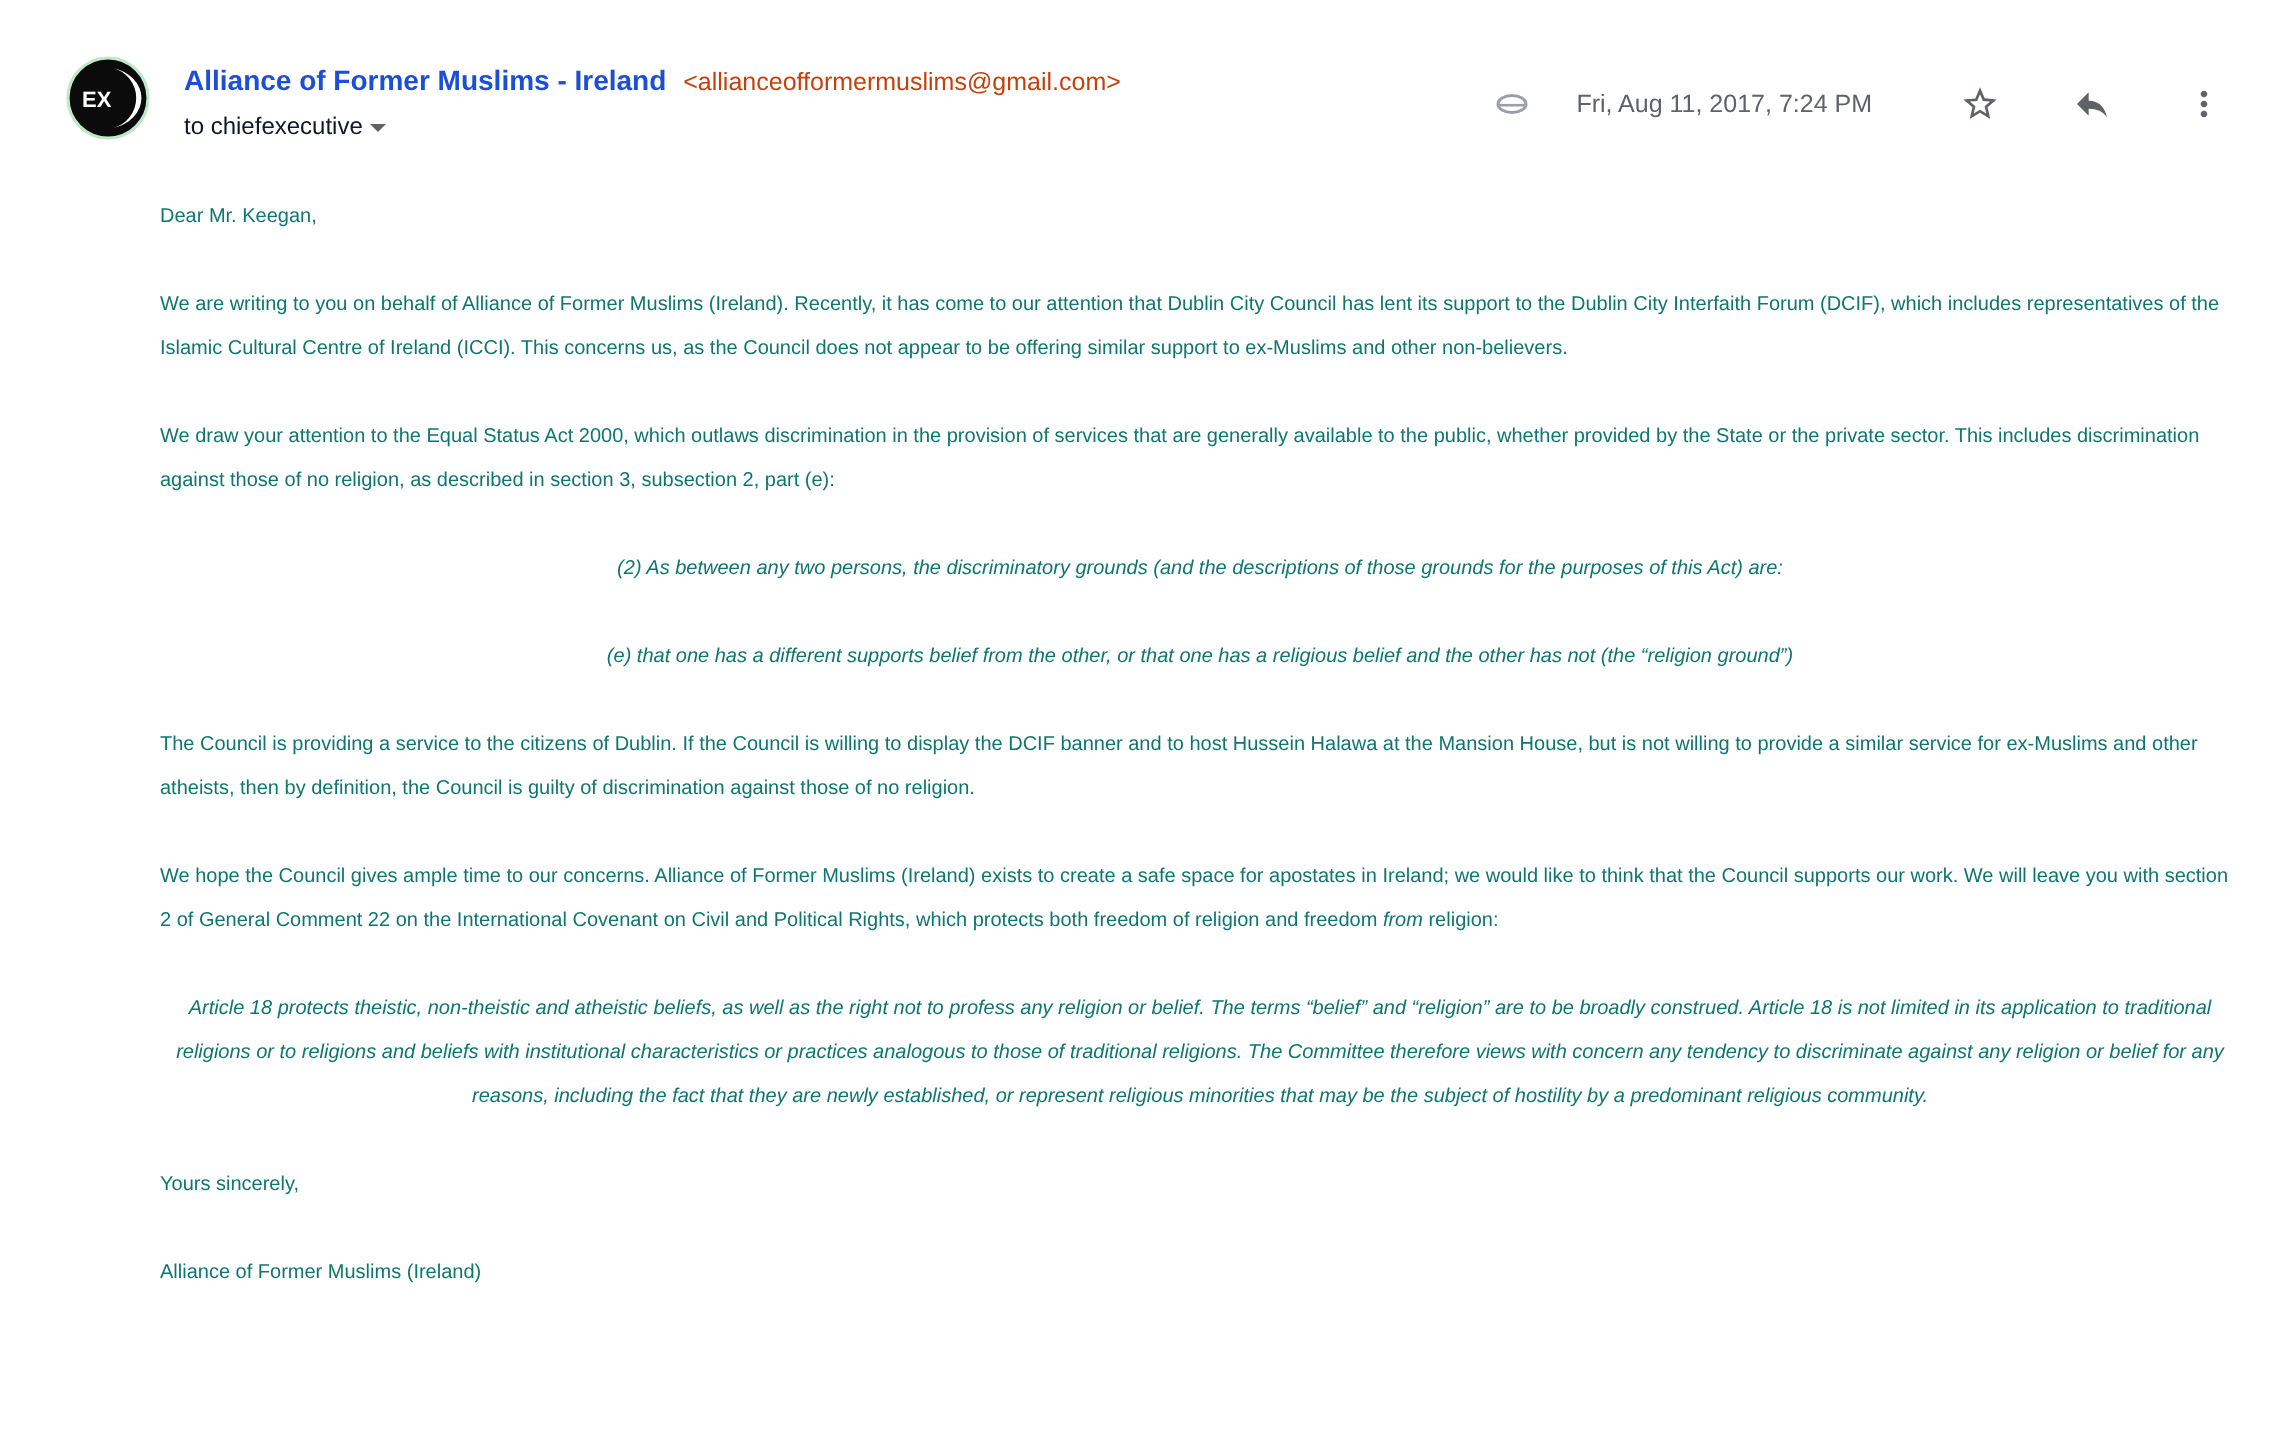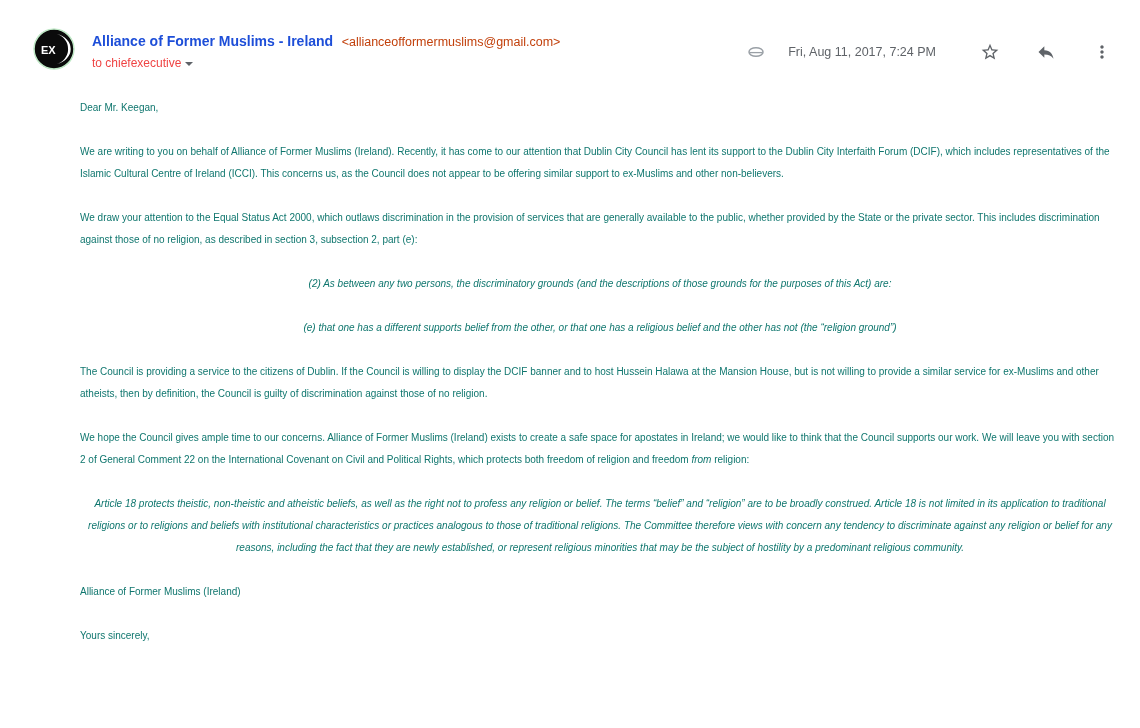--- a/index.html
+++ b/index.html
@@ -40,21 +40,21 @@
     color: #1d4ed8;
   }
   .sender-email {
     font-size: 12.5px;
     color: #c2410c;
     margin-left: 4px;
   }
   .to-line {
     margin-top: 6px;
     font-size: 12px;
-    color: #ef4444;
+    color: #0f172a;
     display: inline-flex;
     align-items: center;
     gap: 4px;
     cursor: pointer;
   }
   .caret {
     display: inline-block;
     width: 0; height: 0;
     border-left: 4px solid transparent;
     border-right: 4px solid transparent;
@@ -161,18 +161,18 @@
     <p class="para-italic">(2) As between any two persons, the discriminatory grounds (and the descriptions of those grounds for the purposes of this Act) are:</p>
 
     <p class="para-italic">(e) that one has a different supports belief from the other, or that one has a religious belief and the other has not (the “religion ground”)</p>
 
     <p>The Council is providing a service to the citizens of Dublin. If the Council is willing to display the DCIF banner and to host Hussein Halawa at the Mansion House, but is not willing to provide a similar service for ex-Muslims and other atheists, then by definition, the Council is guilty of discrimination against those of no religion.</p>
 
     <p><span>We hope the Council gives ample time to our concerns. Alliance of Former Muslims (Ireland) exists to create a safe space for apostates in Ireland; we would like to think that the Council supports our work. We will leave you with section 2 of General Comment 22 on the International Covenant on Civil and Political Rights, which protects both freedom of religion and freedom </span><span class="para-italic">from</span><span> religion:</span></p>
 
     <p class="para-italic">Article 18 protects theistic, non-theistic and atheistic beliefs, as well as the right not to profess any religion or belief. The terms “belief” and “religion” are to be broadly construed. Article 18 is not limited in its application to traditional religions or to religions and beliefs with institutional characteristics or practices analogous to those of traditional religions. The Committee therefore views with concern any tendency to discriminate against any religion or belief for any reasons, including the fact that they are newly established, or represent religious minorities that may be the subject of hostility by a predominant religious community.</p>
 
+    <p>Yours sincerely,</p>
+
     <p>Alliance of Former Muslims (Ireland)</p>
-
-    <p>Yours sincerely,</p>
 
   </div>
 </div>
 
 </body></html>

